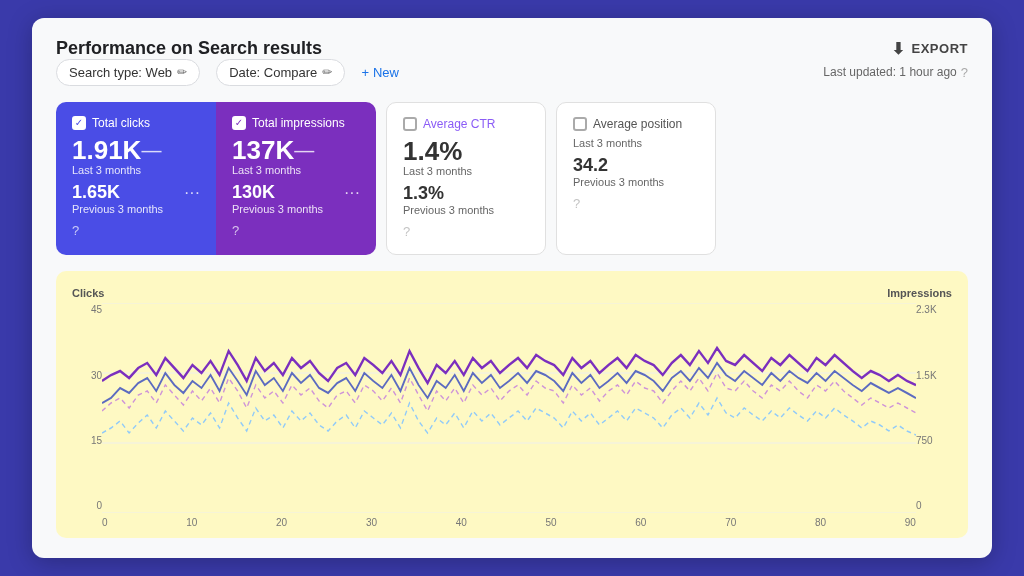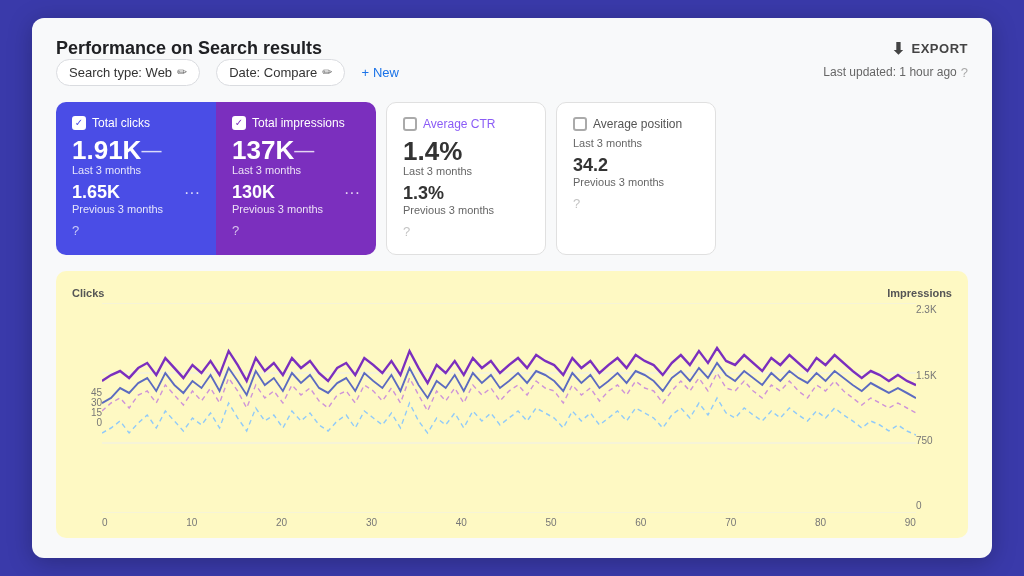--- a/index.html
+++ b/index.html
@@ -354,21 +354,21 @@
     </div>
   </div>
 
   <div class="chart-area">
     <div class="chart-labels-top">
       <span class="chart-axis-label">Clicks</span>
       <span class="chart-axis-label">Impressions</span>
     </div>
     <div class="chart-container">
 
-      <div class="y-axis-left" style="width:30px;justify-content:center;">
+      <div class="y-axis-left" style="width:30px;">
         <span class="y-label">45</span>
         <span class="y-label">30</span>
         <span class="y-label">15</span>
         <span class="y-label">0</span>
       </div>
 
       <div class="y-axis-right" style="width:36px;">
         <span class="y-label">2.3K</span>
         <span class="y-label">1.5K</span>
         <span class="y-label">750</span>

